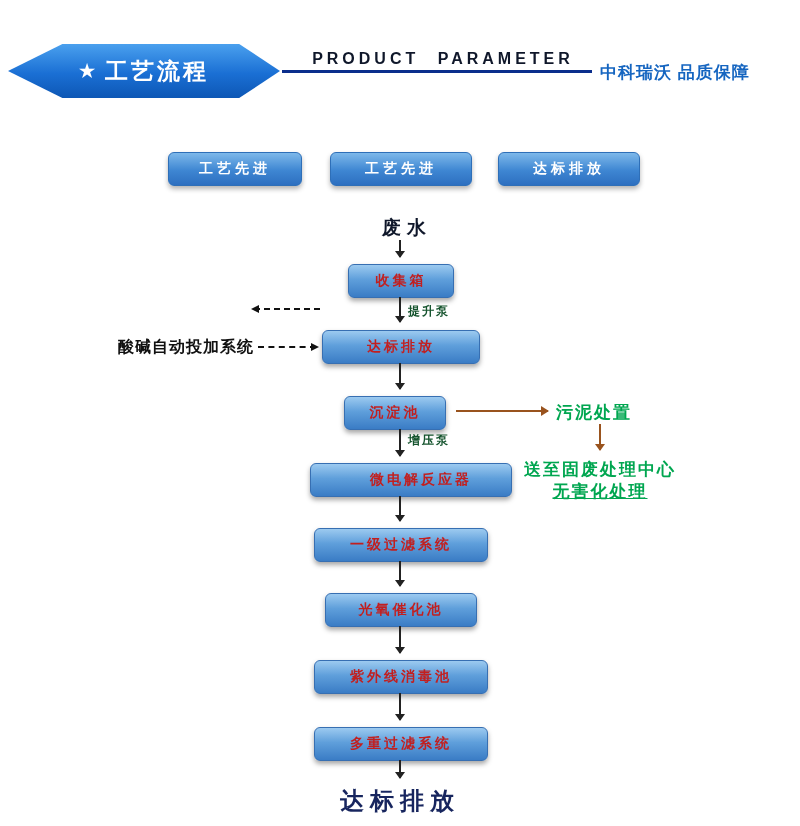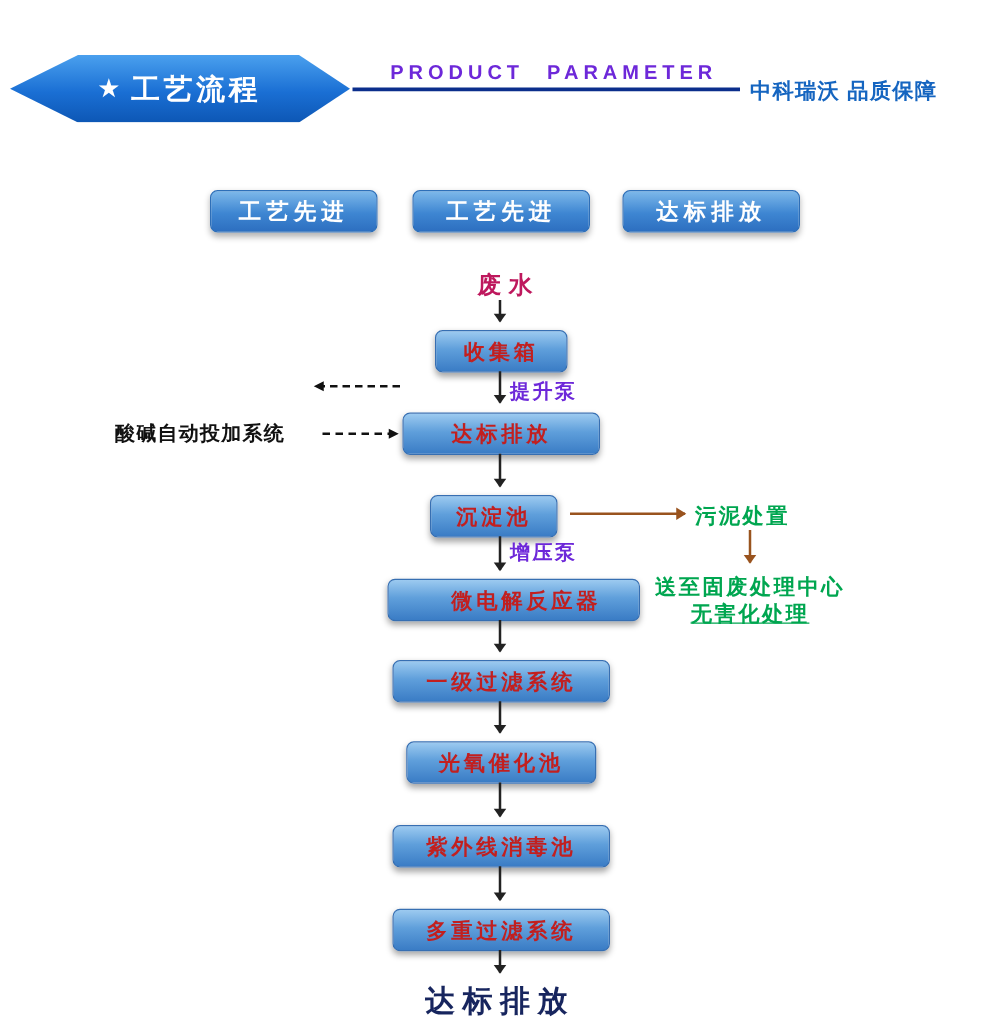--- a/index.html
+++ b/index.html
@@ -13,47 +13,47 @@
     background:linear-gradient(180deg,#4aa0ee 0%,#1a6fd4 55%,#0d57b5 100%);
     clip-path:polygon(0 50%,20% 0,85% 0,100% 50%,85% 100%,20% 100%);
     display:flex;align-items:center;justify-content:center;gap:10px;
     color:#fff;font-weight:bold;font-size:23px;letter-spacing:3px;
     font-family:"Liberation Serif","DejaVu Serif",serif;
   }
   .banner .star{font-size:18px;letter-spacing:0;}
   .hdr-line{position:absolute;left:282px;top:70px;width:310px;height:3px;background:#0b2e8c;}
   .pp-title{
     position:absolute;left:308px;top:50px;width:270px;text-align:center;
-    color:#6d28d9;font-weight:bold;font-size:16px;letter-spacing:4px;word-spacing:10px;
+    color:#0f172a;font-weight:bold;font-size:16px;letter-spacing:4px;word-spacing:10px;
   }
   .brand{
     position:absolute;left:600px;top:61px;width:195px;
     color:#1565c0;font-weight:bold;font-size:17px;letter-spacing:1px;
   }
   
   .badge{
     position:absolute;top:152px;height:32px;border-radius:6px;
     background:linear-gradient(180deg,#7db8ea 0%,#3e86d2 55%,#2d6fc0 100%);
     border:1px solid #2e6fb8;box-shadow:0 3px 5px rgba(0,0,0,.3);
     display:flex;align-items:center;justify-content:center;
-    color:#fff;font-weight:bold;font-size:18px;letter-spacing:4px;
+    color:#fff;font-weight:bold;font-size:14px;letter-spacing:4px;
     font-family:"Liberation Serif","DejaVu Serif",serif;
   }
   
   .fbox{
     position:absolute;height:32px;border-radius:6px;
     background:linear-gradient(180deg,#9ccaf0 0%,#5f9fdb 45%,#3a7cc5 100%);
     border:1px solid #376fb2;box-shadow:0 3px 5px rgba(0,0,0,.35);
     display:flex;align-items:center;justify-content:center;
-    color:#c21f1f;font-weight:bold;font-size:17px;letter-spacing:3px;
+    color:#c21f1f;font-weight:bold;font-size:14px;letter-spacing:3px;
     font-family:"Liberation Serif","DejaVu Serif",serif;
   }
   .txt{position:absolute;font-family:"Liberation Serif","DejaVu Serif",serif;}
-  .src{color:#be185d;font-size:19px;letter-spacing:6px;font-weight:600;}
-  .pump{color:#6d28d9;font-size:16px;font-weight:bold;letter-spacing:2px;}
+  .src{color:#0f172a;font-size:19px;letter-spacing:6px;font-weight:600;}
+  .pump{color:#14532d;font-size:12px;font-weight:bold;letter-spacing:2px;}
   .green{color:#00a650;font-size:17px;font-weight:bold;letter-spacing:2px;}
   .blacknote{color:#111;font-size:16px;font-weight:bold;letter-spacing:1px;}
   .outcome{color:#17255e;font-size:24px;font-weight:bold;letter-spacing:6px;}
   
   .v-arrow{position:absolute;width:2px;background:#222;}
   .v-arrow::after{content:"";position:absolute;left:50%;transform:translateX(-50%);
     bottom:-6px;border:5px solid transparent;border-top:7px solid #222;}
   .v-arrow.brown{background:#99531e;}
   .v-arrow.brown::after{border-top-color:#99531e;}
   .h-arrow{position:absolute;height:2px;background:#99531e;}
@@ -87,21 +87,21 @@
   <div class="v-arrow" style="left:399px;top:240px;height:17px;"></div>
 
   <div class="fbox" style="left:348px;top:264px;width:104px;">收集箱</div>
 
   <div class="v-arrow" style="left:399px;top:297px;height:25px;"></div>
   <div class="txt pump" style="left:408px;top:303px;">提升泵</div>
 
   <div class="fbox" style="left:322px;top:330px;width:156px;">达标排放</div>
 
   <div class="dash to-left" style="left:254px;top:308px;width:66px;"></div>
-  <div class="txt blacknote" style="left:92px;top:337px;width:162px;">酸碱自动投加系统</div>
+  <div class="txt blacknote" style="left:92px;top:337px;width:162px;text-align:right;">酸碱自动投加系统</div>
   <div class="dash to-right" style="left:258px;top:346px;width:58px;"></div>
 
   <div class="v-arrow" style="left:399px;top:363px;height:26px;"></div>
 
   <div class="fbox" style="left:344px;top:396px;width:100px;">沉淀池</div>
 
   <div class="h-arrow" style="left:456px;top:410px;width:92px;"></div>
   <div class="txt green" style="left:556px;top:401px;">污泥处置</div>
   <div class="v-arrow brown" style="left:599px;top:424px;height:26px;"></div>
   <div class="txt green" style="left:505px;top:458px;width:190px;text-align:center;">送至固废处理中心</div>

